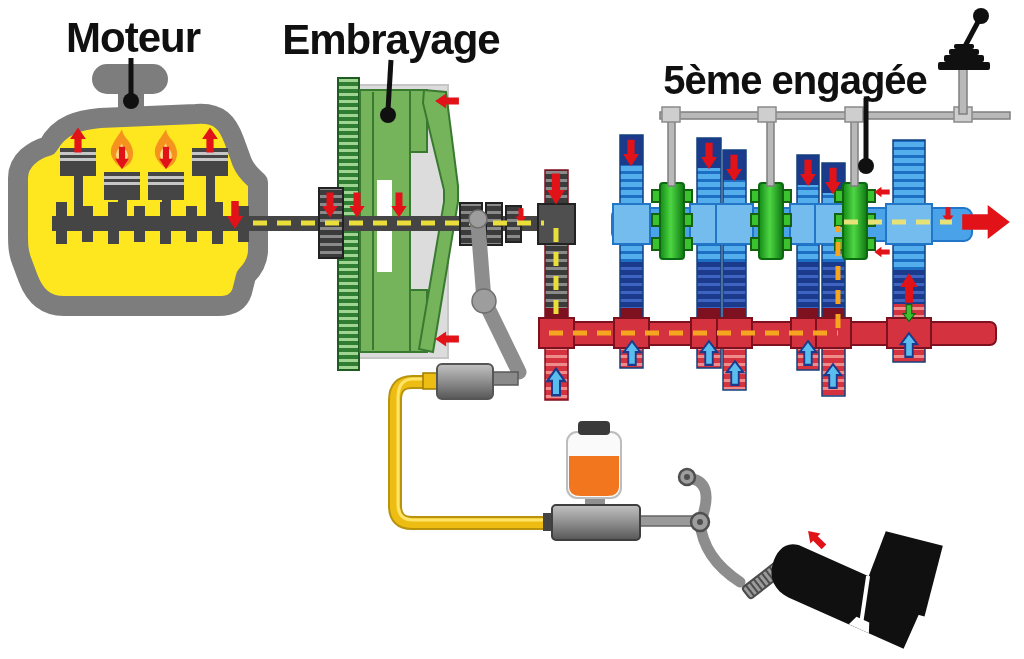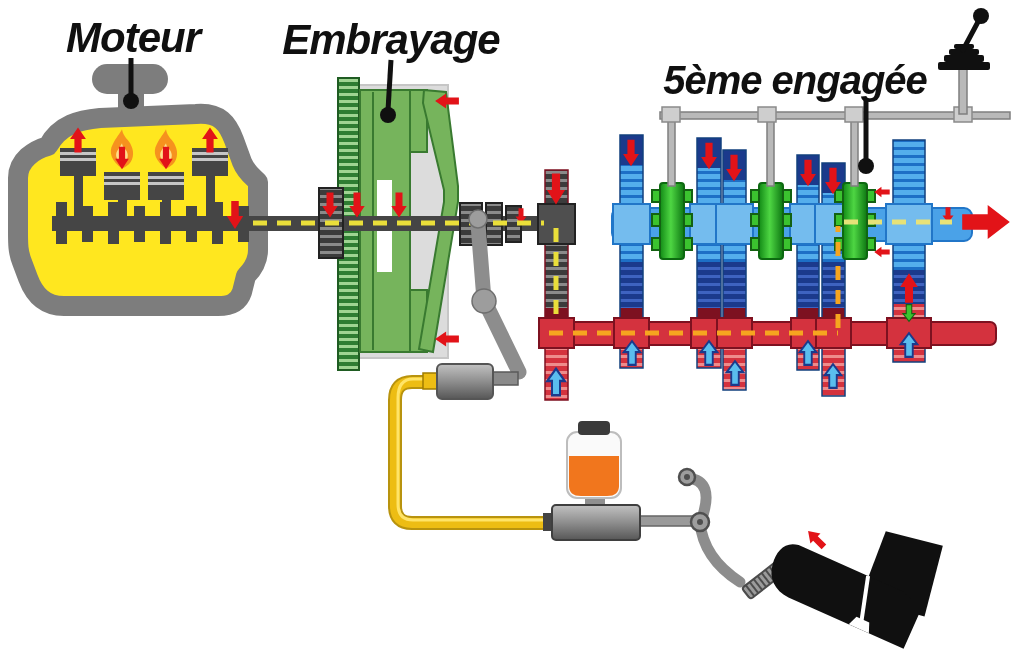--- a/index.html
+++ b/index.html
@@ -1,17 +1,17 @@
 <!DOCTYPE html>
 <html style="--ink: #101010; --engine_yellow: #ffe71f; --casing_gray: #7d7d7d; --dark_metal: #454545; --mid_metal: #8f8f8f; --light_metal: #c6c6c6; --housing_gray: #dcdcdc; --clutch_green: #76b45c; --clutch_green_dark: #397a30; --flywheel_dark: #2e7d32; --flywheel_light: #9fd492; --blue_light: #54aeec; --blue_stripe: #1d6fc6; --navy: #1b3a8c; --navy_stripe: #3e63c0; --red_gear: #d4323e; --red_stripe: #ee8c8c; --maroon: #7d1120; --shaft_blue: #4aa2e8; --shaft_blue_dark: #2176c8; --syn_green: #39bf31; --arrow_red: #e21318; --arrow_cyan: #5abdee; --arrow_green: #3bc32f; --rail_gray: #b9b9b9; --pipe_yellow: #edbd13; --pipe_highlight: #ffe468; --fluid_orange: #f1761d; --dash_yellow: #eadf3a; --dash_orange: #f6a51f; --dash_pale: #e7e278;"><head>
 <meta charset="utf-8">
 <style>
   html,body{margin:0;padding:0;background:#fff;}
   #stage{position:relative;width:1024px;height:659px;background:#fff;overflow:hidden;
-         font-family:"Liberation Sans",sans-serif;font-style:italic;}
+         font-family:"Liberation Sans",sans-serif;}
   svg{display:block;}
   .lbl{font-family:"Liberation Sans",sans-serif;font-weight:bold;font-size:42px;fill:var(--ink);letter-spacing:-1px;}
   .lbl2{font-size:40px;}
   .ptr{stroke:var(--ink);stroke-width:5;fill:none;}
   .dot{fill:var(--ink);}
   .fEngine{fill:var(--engine_yellow);}
   .sCase{stroke:var(--casing_gray);}
   .fCase{fill:var(--casing_gray);}
   .fDark{fill:var(--dark_metal);}
   .fLight{fill:var(--light_metal);}

